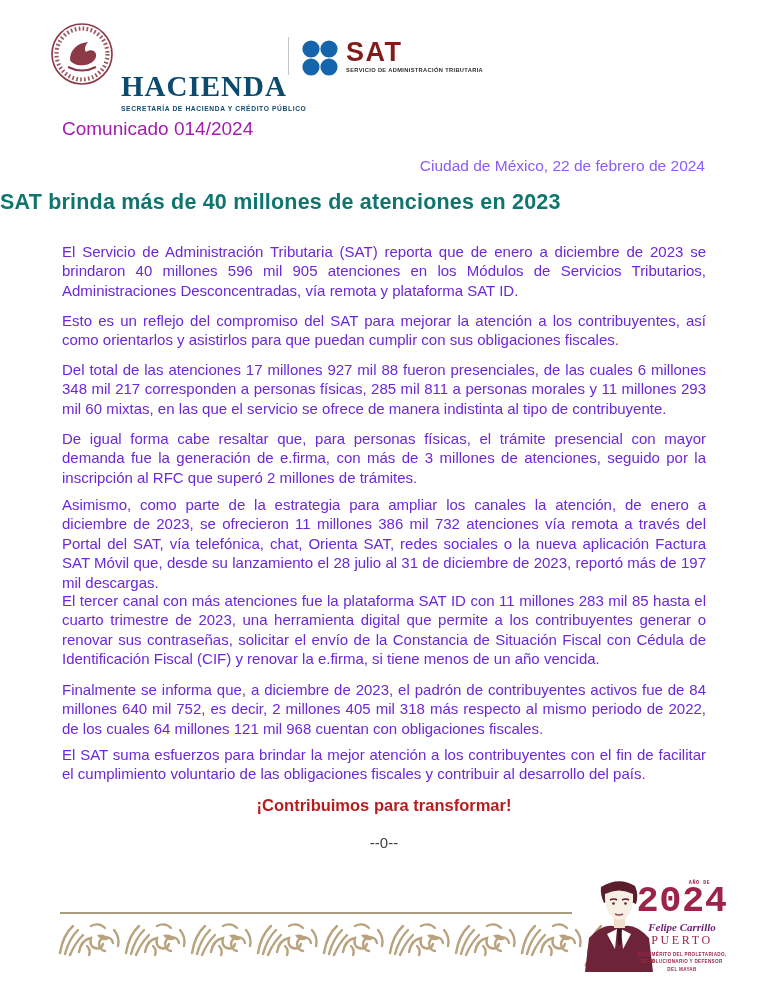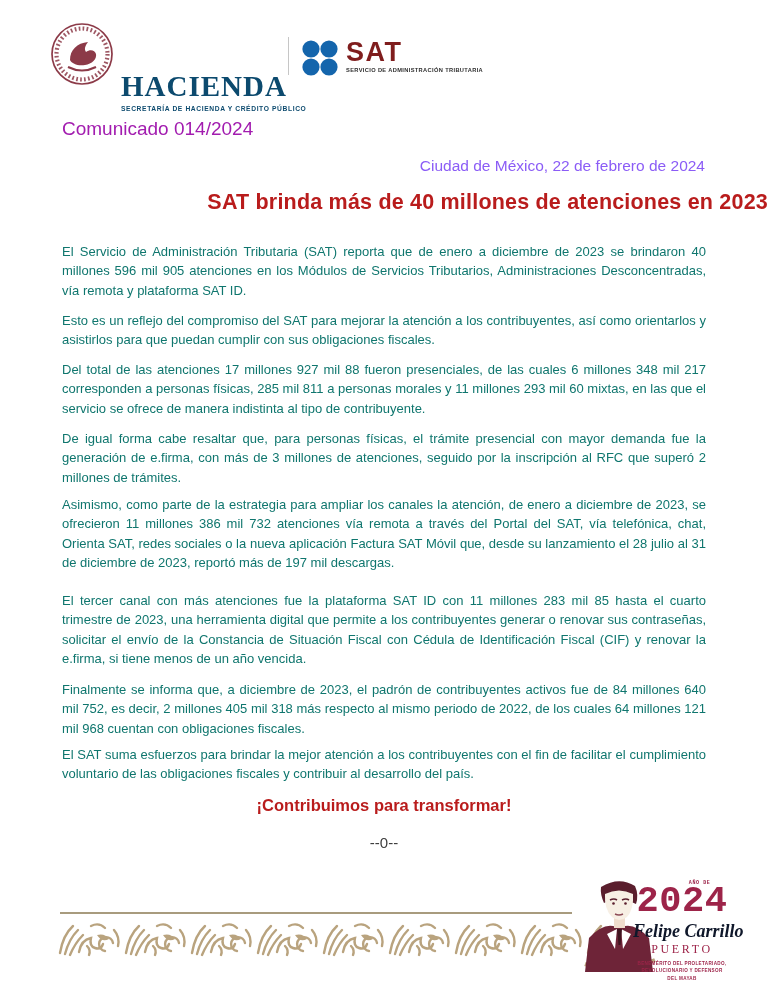--- a/index.html
+++ b/index.html
@@ -17,40 +17,40 @@
   .hac-sub { font-size:6.7px; font-weight:700; letter-spacing:0.62px; margin-top:4px; }
   .logo-divider { position:absolute; left:288px; top:37px; width:1px; height:38px; background:#c6c6c6; }
   .sat-block { position:absolute; left:301px; top:36px; display:flex; align-items:flex-start; }
   .sat-text { margin-left:7px; margin-top:5px; }
   .sat-name { font-size:27px; font-weight:800; color:#7f1d1d; line-height:0.85; letter-spacing:1.5px; }
   .sat-sub { font-size:5.7px; color:#2e2e2e; letter-spacing:0.36px; margin-top:3px; font-weight:700; }
 
   
   .comunicado { position:absolute; left:62px; top:118px; font-size:19px; color:#a21caf; }
   .dateline   { position:absolute; right:63px; top:157px; font-size:15.5px; color:#8b5cf6; }
-  .doc-title  { position:absolute; left:0; right:0; top:190px; text-align:right;
-                font-size:21.5px; font-weight:700; color:#b91c1c; letter-spacing:0.2px; }
+  .doc-title  { position:absolute; left:0; right:0; top:190px; text-align:left;
+                font-size:21.5px; font-weight:700; color:#0f766e; letter-spacing:0.2px; }
   .para { position:absolute; left:62px; width:644px; text-align:justify;
-          font-size:13px; line-height:19.4px; color:#0f766e; }
+          font-size:15px; line-height:19.4px; color:#6d28d9; }
   .p1{top:242px} .p2{top:311px} .p3{top:360px} .p4{top:429px}
   .p5{top:495px} .p6{top:591px} .p7{top:680px} .p8{top:745px}
   .slogan  { position:absolute; left:0; right:0; top:796px; text-align:center;
              font-weight:700; font-size:16.5px; color:#b91c1c; }
   .endmark { position:absolute; left:0; right:0; top:834px; text-align:center; font-size:15px; }
 
   
   .footer-line  { position:absolute; left:60px; top:912px; width:512px; height:2px; background:#a89b7e; }
   .pattern-band { position:absolute; left:57px; top:920px; width:548px; height:37px; }
   .portrait     { position:absolute; left:577px; top:874px; width:84px; height:100px; }
   .year-logo    { position:absolute; left:633px; top:883px; width:98px; text-align:center; color:#9d2449; }
   .year-row  { position:relative; font-family:Liberation Mono, monospace; font-weight:700;
                font-size:37px; line-height:1; letter-spacing:0.5px; }
   .anio      { position:absolute; top:-2px; left:57%; font-size:5px; letter-spacing:0.6px; font-weight:700; }
   .fc-name   { font-family:"Liberation Serif", serif; font-style:italic; font-weight:700;
-               font-size:18px; color:#0f172a; margin-top:1px; white-space:nowrap; }
+               font-size:11px; color:#701a75; margin-top:1px; white-space:nowrap; }
   .fc-puerto { font-family:"Liberation Serif", serif; font-size:12px; letter-spacing:2.6px;
                margin-top:0; font-weight:400; }
   .fc-sub    { font-size:4.6px; font-weight:700; letter-spacing:0.32px; line-height:1.6; margin-top:3px; }
 </style>
 </head>
 <body>
 
 <div class="page">
 
   <div class="seal">

